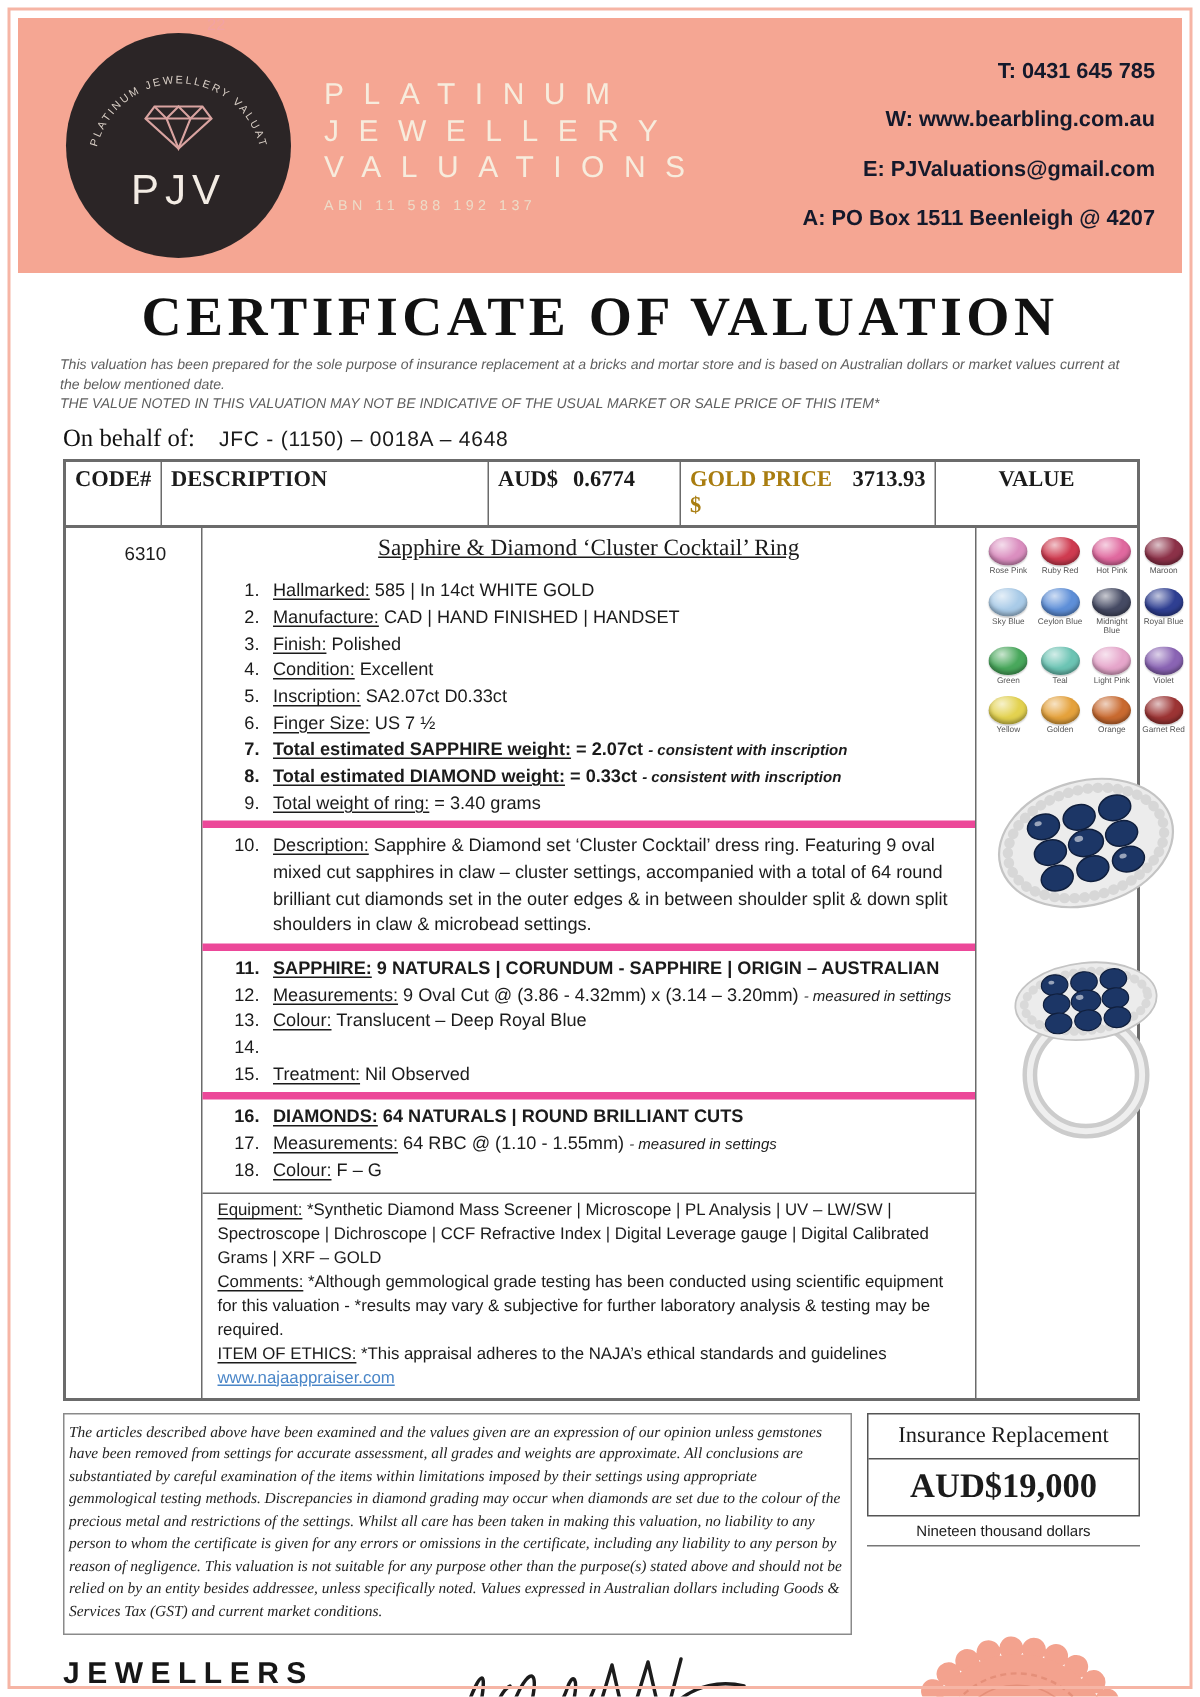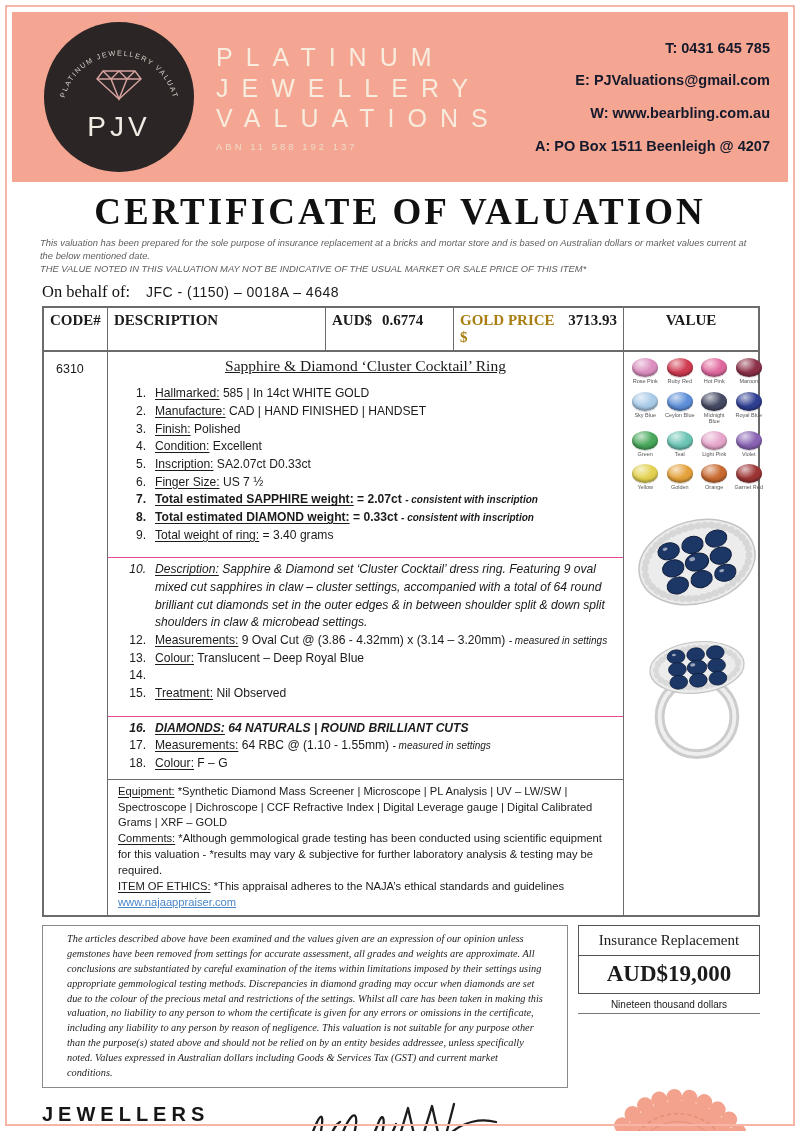--- a/index.html
+++ b/index.html
@@ -10,71 +10,71 @@
   }
   .frame { position:absolute; inset:5px; border:2px solid #f6b5a5; pointer-events:none; z-index:5; }
   .page  { position:absolute; inset:9px; padding:3px 3px 0 3px; }
   .page-mark { position:absolute; top:2px; left:112px; color:#f3a3a3; font-size:11px;margin-left:17px; }
 
   
   .header { display:flex; align-items:center; background:#f5a violet; }
   .header { background:#f5a693; height:170px; width:100%; }
   .logo-wrap { width:158px; height:156px; margin-left:28px; flex:0 0 auto; }
   .brand { flex:1 1 auto; padding-left:18px; color:#f7ecdd; }
-  .brand-line { font-size:25px; letter-spacing:13px; line-height:1.22; font-weight:400; }
+  .brand-line { font-size:20px; letter-spacing:13px; line-height:1.22; font-weight:400; }
   .abn { font-size:9.5px; letter-spacing:3px; margin-top:7px; color:#eddcc9; }
   .contact { text-align:right; padding-right:18px; font-weight:bold; font-size:14.5px; color:#14192b; flex:0 0 auto; }
   .contact-line { line-height:2.25; white-space:nowrap; }
 
   
   .cert-title { font-family:"Liberation Serif", serif; font-weight:600; font-size:37px;
     letter-spacing:3px; text-align:center; margin-top:8px; color:#111; }
   .intro { margin:3px 28px 0 28px; font-style:italic; font-size:9.4px; color:#5e5e5e; line-height:1.4; }
   .behalf { display:flex; align-items:baseline; gap:16px; margin:7px 28px 4px 30px; }
   .behalf-label { font-family:"Liberation Serif", serif; font-size:16.5px; color:#111; }
   .behalf-value { font-size:14px; letter-spacing:.5px; }
 
   
   .val-table { margin:2px 28px 0 30px; border:2px solid #6b6b6b; }
   .thead { display:grid; grid-template-columns:64px 218px 128px 170px 1fr; border-bottom:2px solid #6b6b6b; }
   .th { font-family:"Liberation Serif", serif; font-weight:bold; font-size:15px; padding:4px 6px; border-right:1px solid #6b6b6b; display:flex; gap:10px; align-items:baseline; }
   .th:last-child { border-right:none; justify-content:center; }
   .th-gold-label { color:#a97d10; }
   .th-num { font-weight:bold; }
-  .tbody { display:grid; grid-template-columns:64px 516px 1fr; min-height:520px; }
+  .tbody { display:grid; grid-template-columns:64px 516px 1fr; min-height:520px;padding-left:27px; }
   .code-col { border-right:1px solid #6b6b6b; padding:10px 0 0 12px; font-size:12.5px; }
   .content-col { border-right:1px solid #6b6b6b; display:flex; flex-direction:column; }
   .item-title { font-family:"Liberation Serif", serif; font-size:15.5px; text-align:center;
     text-decoration:underline; padding:5px 4px 6px 4px; }
   .spec-list { padding:4px 0 2px 0; }
   .spec-row { display:flex; font-size:12.1px; line-height:1.46; padding:0 6px 0 14px; }
   .spec-row .num { width:24px; text-align:right; margin-right:9px; flex:0 0 auto; }
   .spec-body { flex:1 1 auto; }
   .lbl { text-decoration:underline; text-underline-offset:1.5px; }
   .note { font-style:italic; font-size:10px; }
   .spec-row.b { font-weight:bold; }
-  .spec-row.sec { border-top:1px solid #ec4899; margin-top:13px; padding-top:3px;font-style:italic; }
+  .spec-row.sec { border-top:5px solid #ec4899; margin-top:3px; padding-top:3px; }
   .equip { border-top:1px solid #6b6b6b; margin-top:4px; padding:4px 8px 4px 10px; font-size:11.2px; line-height:1.42; flex:1; }
   .equip-line { display:block; }
   .equip-line .lbl { font-weight:normal; }
   .equip-line.link .txt { color:#4a86c8; text-decoration:underline; }
 
   
   .value-col { padding:6px 4px; display:flex; flex-direction:column; align-items:center; }
   .gem-grid { display:grid; grid-template-columns:repeat(4,1fr); column-gap:4px; row-gap:7px; width:100%; padding:0 2px; }
   .gem { text-align:center; }
   .stone { display:block; width:26px; height:19px; border-radius:50%; margin:0 auto;
     background: radial-gradient(ellipse at 35% 28%, rgba(255,255,255,.7), rgba(255,255,255,0) 48%), var(--c,#888);
     box-shadow: inset 0 -2px 3px rgba(0,0,0,.35), 0 1px 1px rgba(0,0,0,.2); }
   .gem-label { display:block; font-size:5.5px; color:#555; margin-top:1px; line-height:1.1; }
   .ring-photo { margin-top:14px; }
 
   
   .bottom-row { display:flex; gap:10px; margin:8px 28px 0 30px; align-items:flex-start; }
-  .legal-box { flex:1 1 auto; border:1px solid #8a8a8a; padding:6px 24px; font-family:"Liberation Serif", serif;
+  .legal-box { flex:1 1 auto; border:1px solid #8a8a8a; padding:6px 3px; font-family:"Liberation Serif", serif;
     font-style:italic; font-size:10.3px; line-height:1.45; color:#222; }
   .insurance { width:182px; flex:0 0 auto; }
   .insurance-box { border:1.5px solid #555; }
   .insurance-title { font-family:"Liberation Serif", serif; font-size:15px; text-align:center;
     padding:6px 2px; border-bottom:1px solid #555; }
   .insurance-amount { font-family:"Liberation Serif", serif; font-weight:bold; font-size:23px;
     text-align:center; padding:5px 2px 6px 2px; }
   .insurance-words { text-align:center; font-size:10px; padding:5px 0 3px 0; border-bottom:1px solid #777; }
 
   
@@ -116,22 +116,22 @@
 
       <div class="brand-line">PLATINUM</div>
           <div class="brand-line">JEWELLERY</div>
           <div class="brand-line">VALUATIONS</div>
         </div>
       <div class="abn">ABN 11 588 192 137</div>
     </div>
     <div class="contact">
 
     <div class="contact-line">T: 0431 645 785</div>
+        <div class="contact-line">W: www.bearbling.com.au</div>
         <div class="contact-line">E: PJValuations@gmail.com</div>
-        <div class="contact-line">W: www.bearbling.com.au</div>
         <div class="contact-line">A: PO Box 1511 Beenleigh @ 4207</div>
       </div>
   </div>
 
   <div class="cert-title">CERTIFICATE OF VALUATION</div>
   <div class="intro">
     <div>This valuation has been prepared for the sole purpose of insurance replacement at a bricks and mortar store and is based on Australian dollars or market values current at the below mentioned date.</div>
     <div>THE VALUE NOTED IN THIS VALUATION MAY NOT BE INDICATIVE OF THE USUAL MARKET OR SALE PRICE OF THIS ITEM*</div>
   </div>
   <div class="behalf">
@@ -205,20 +205,24 @@
             <div class="spec-row">
               <span class="num">9.</span>
               <span class="spec-body"><span class="lbl">Total weight of ring:</span><span class="txt"> = 3.40 grams</span> <span class="note"></span></span>
             </div>
 
             <div class="spec-row sec">
               <span class="num">10.</span>
               <span class="spec-body"><span class="lbl">Description:</span><span class="txt"> Sapphire &amp; Diamond set ‘Cluster Cocktail’ dress ring. Featuring 9 oval mixed cut sapphires in claw – cluster settings, accompanied with a total of 64 round brilliant cut diamonds set in the outer edges &amp; in between shoulder split &amp; down split shoulders in claw &amp; microbead settings.</span> <span class="note"></span></span>
             </div>
 
+            <div class="spec-row b sec">
+              <span class="num">11.</span>
+              <span class="spec-body"><span class="lbl">SAPPHIRE:</span><span class="txt"> 9 NATURALS | CORUNDUM - SAPPHIRE | ORIGIN – AUSTRALIAN</span> <span class="note"></span></span>
+            </div>
 
             <div class="spec-row">
               <span class="num">12.</span>
               <span class="spec-body"><span class="lbl">Measurements:</span><span class="txt"> 9 Oval Cut @ (3.86 - 4.32mm) x (3.14 – 3.20mm)</span> <span class="note">- measured in settings</span></span>
             </div>
 
             <div class="spec-row">
               <span class="num">13.</span>
               <span class="spec-body"><span class="lbl">Colour:</span><span class="txt"> Translucent – Deep Royal Blue</span> <span class="note"></span></span>
             </div>

